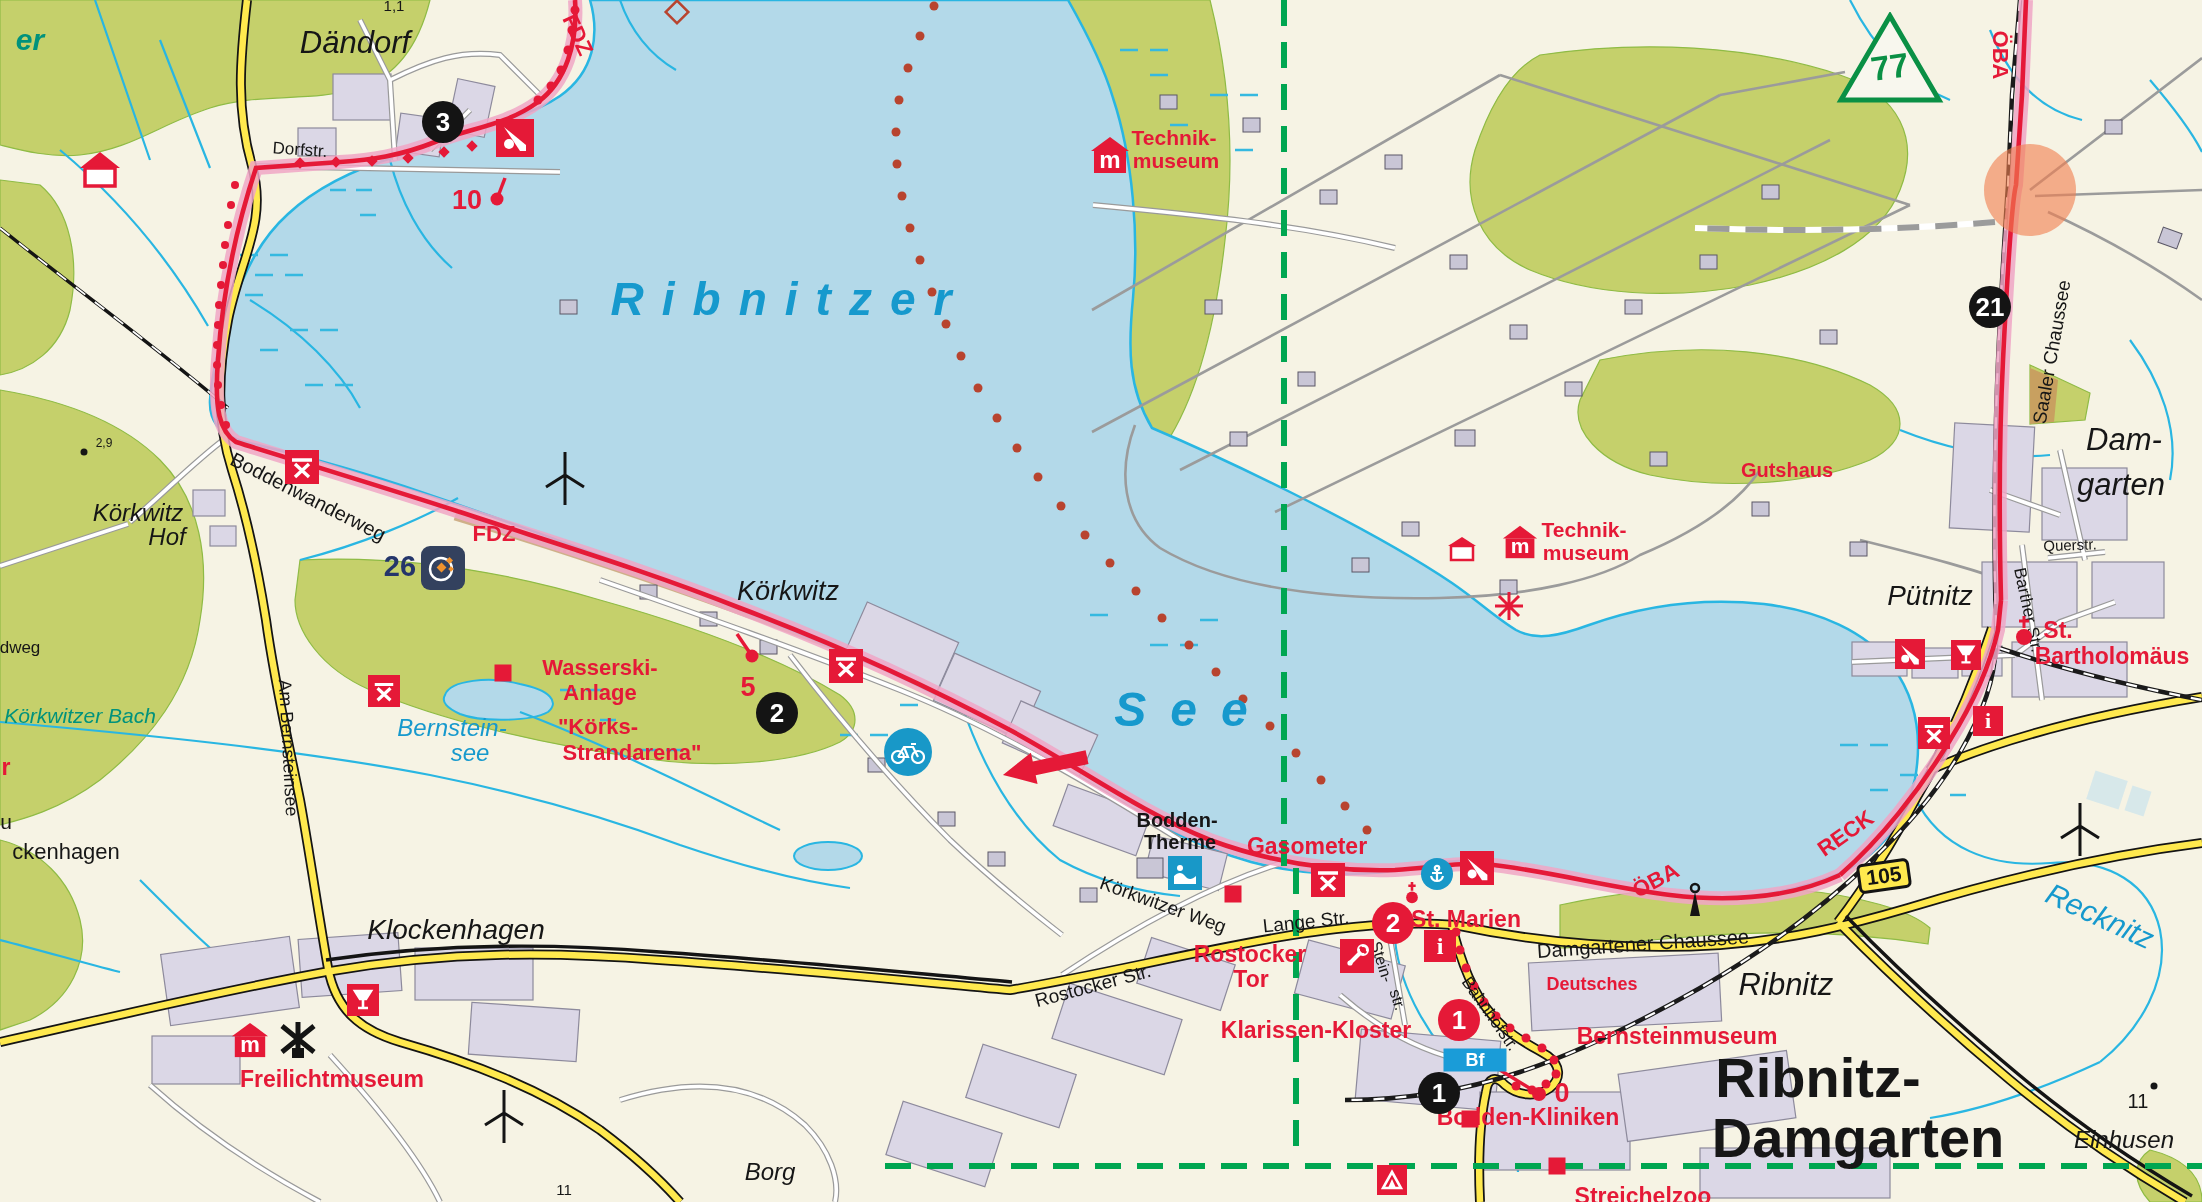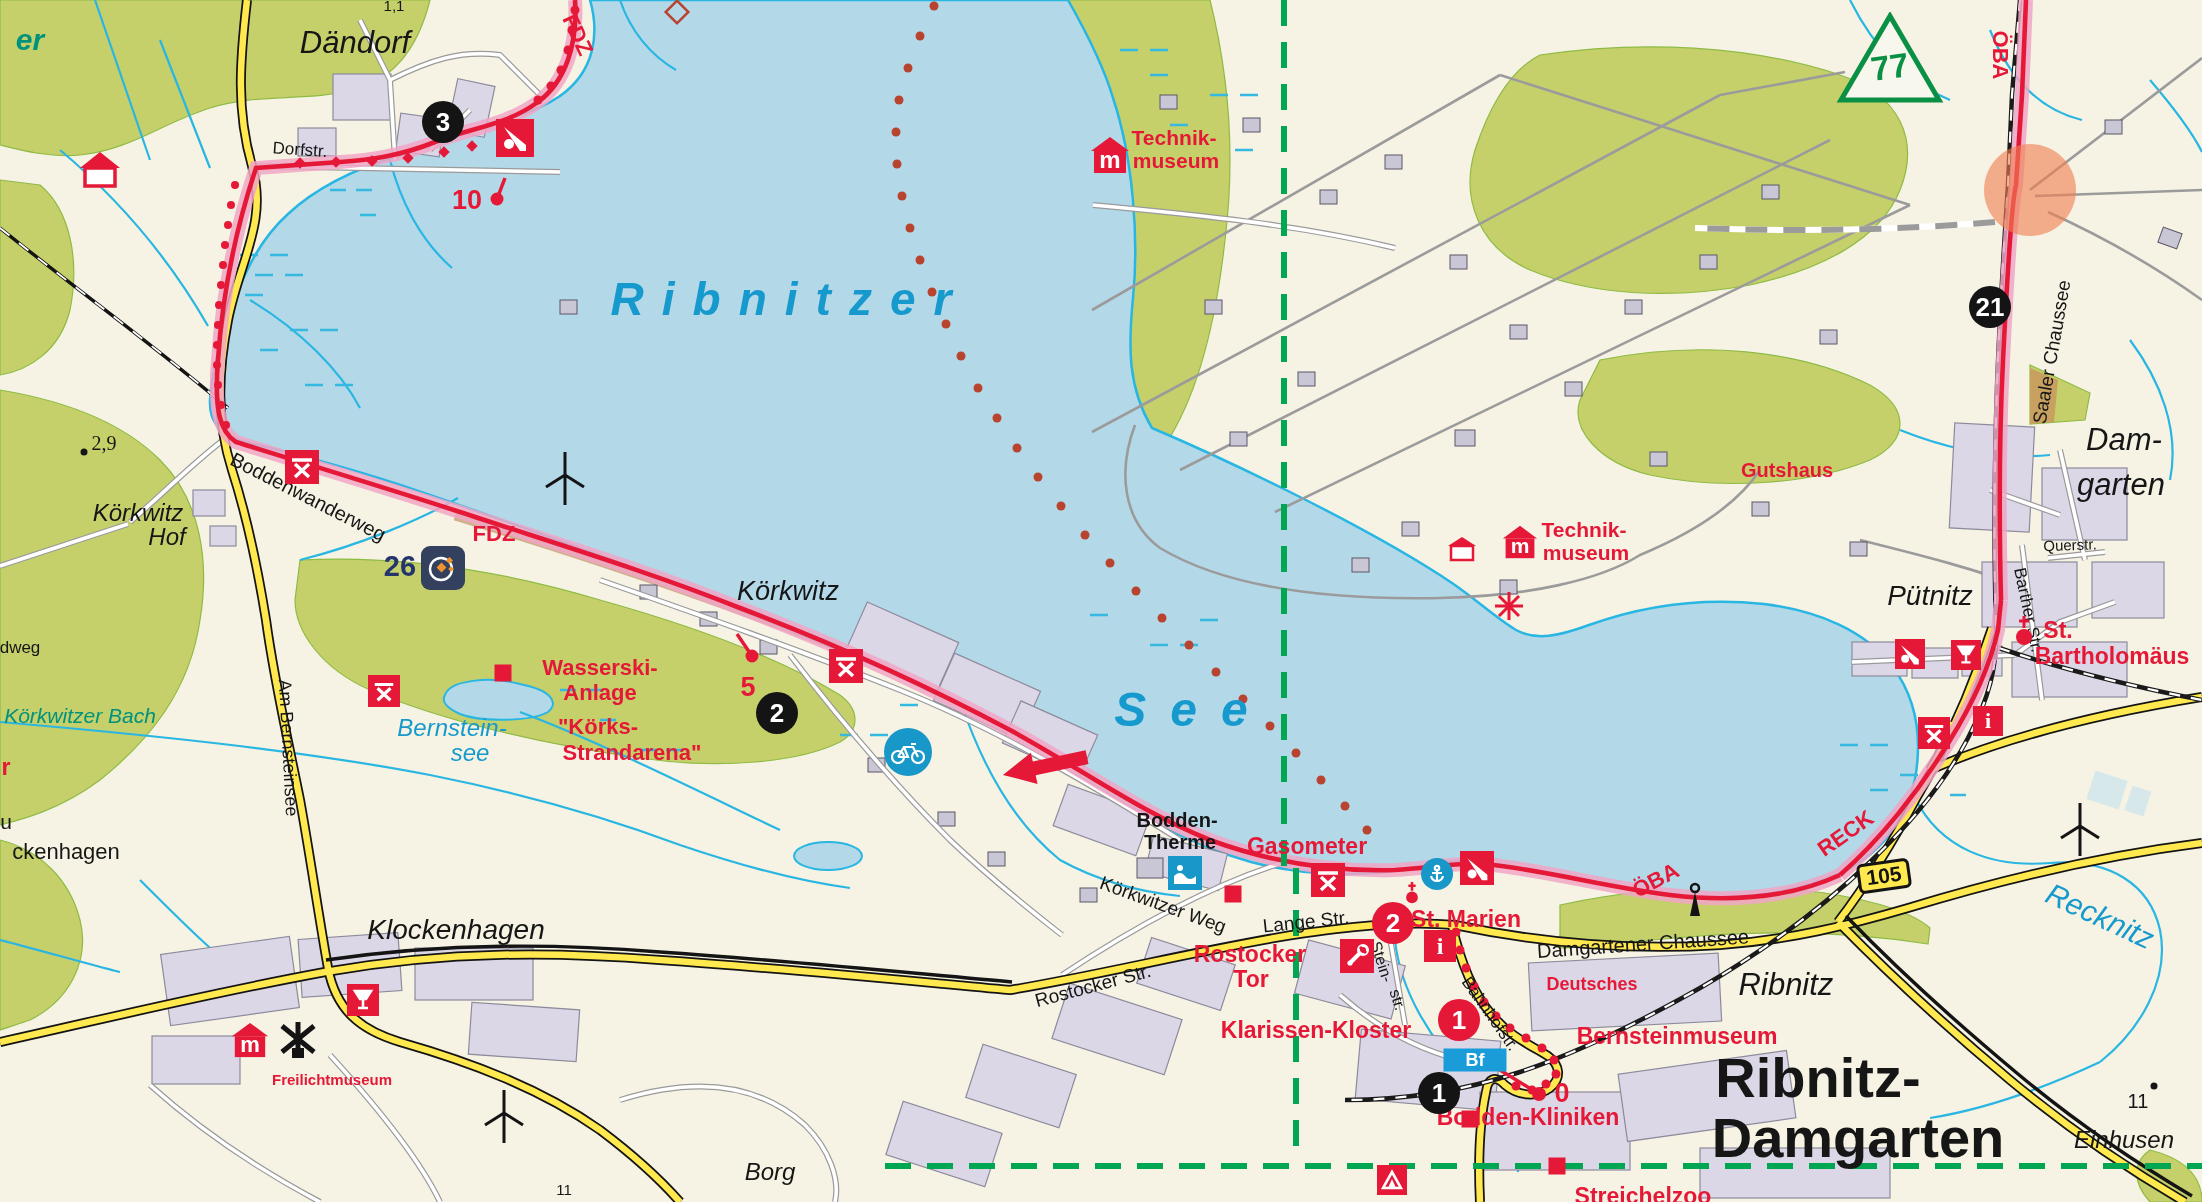--- a/index.html
+++ b/index.html
@@ -414,21 +414,21 @@
 <div class="lbl b red" style="left:1307px;top:847px;font-size:23px;">Gasometer</div>
 <div class="lbl b" style="left:1177px;top:820px;font-size:20px;">Bodden-</div>
 <div class="lbl b" style="left:1180px;top:842px;font-size:20px;">Therme</div>
 <div class="lbl b red" style="left:1250px;top:955px;font-size:23px;">Rostocker</div>
 <div class="lbl b red" style="left:1251px;top:980px;font-size:23px;">Tor</div>
 <div class="lbl b red" style="left:1316px;top:1031px;font-size:23px;">Klarissen-Kloster</div>
 <div class="lbl b red" style="left:1592px;top:984px;font-size:18px;">Deutsches</div>
 <div class="lbl b red" style="left:1677px;top:1037px;font-size:23px;">Bernsteinmuseum</div>
 <div class="lbl b red" style="left:1528px;top:1118px;font-size:23px;">Bodden-Kliniken</div>
 <div class="lbl b red" style="left:1643px;top:1197px;font-size:23px;">Streichelzoo</div>
-<div class="lbl b red" style="left:332px;top:1080px;font-size:15px;">Freilichtmuseum</div>
+<div class="lbl b red" style="left:332px;top:1080px;font-size:23px;">Freilichtmuseum</div>
 <div class="lbl b red" style="left:600px;top:668px;font-size:22px;">Wasserski-</div>
 <div class="lbl b red" style="left:600px;top:693px;font-size:22px;">Anlage</div>
 <div class="lbl b red" style="left:598px;top:727px;font-size:22px;">"Körks-</div>
 <div class="lbl b red" style="left:632px;top:753px;font-size:22px;">Strandarena"</div>
 
 <div class="lbl b red" style="left:577px;top:35px;font-size:22px;--r:65deg;">FDZ</div>
 <div class="lbl b red" style="left:494px;top:534px;font-size:22px;">FDZ</div>
 <div class="lbl b red" style="left:2000px;top:55px;font-size:22px;--r:90deg;">ÖBA</div>
 <div class="lbl b red" style="left:1656px;top:881px;font-size:22px;--r:-28deg;">ÖBA</div>
 <div class="lbl b red" style="left:1846px;top:834px;font-size:22px;--r:-35deg;">RECK</div>
@@ -461,21 +461,21 @@
 <div class="badge105" style="left:1884px;top:876px;"><span>105</span></div>
 <div class="bf" style="left:1475px;top:1060px;"><span>Bf</span></div>
 
 <div class="ic" style="left:1890px;top:58px;width:110px;height:92px;">
   <svg width="110" height="92" viewBox="0 0 110 92">
     <polygon points="55,4 6,88 104,88" fill="#f8f7ee" stroke="#0a9045" stroke-width="5"></polygon>
   </svg>
   <span class="b" style="position:absolute;left:50%;top:60%;transform:translate(-50%,-50%) rotate(-8deg);color:#0a9045;font-size:34px;">77</span>
 </div>
 
-<div class="lbl" style="left:104px;top:443px;font-size:20px;font-family:Liberation Serif, serif;">2,9</div>
+<div class="lbl" style="left:104px;top:443px;font-size:12px;">2,9</div>
 <div class="lbl" style="left:2138px;top:1101px;font-size:20px;">11</div>
 <div class="lbl" style="left:564px;top:1190px;font-size:15px;">11</div>
 <div class="lbl" style="left:394px;top:6px;font-size:15px;">1,1</div>
 
 <div class="ic sq" style="left:302px;top:467px;width:34px;height:34px;">
   <svg width="26" height="26" viewBox="0 0 26 26">
         <path d="M3,6 H23 M6,10 L20,23 M20,10 L6,23" stroke="#fff" stroke-width="3.4" fill="none"></path>
       </svg>
     </div>
 <div class="ic sq" style="left:384px;top:691px;width:32px;height:32px;">

